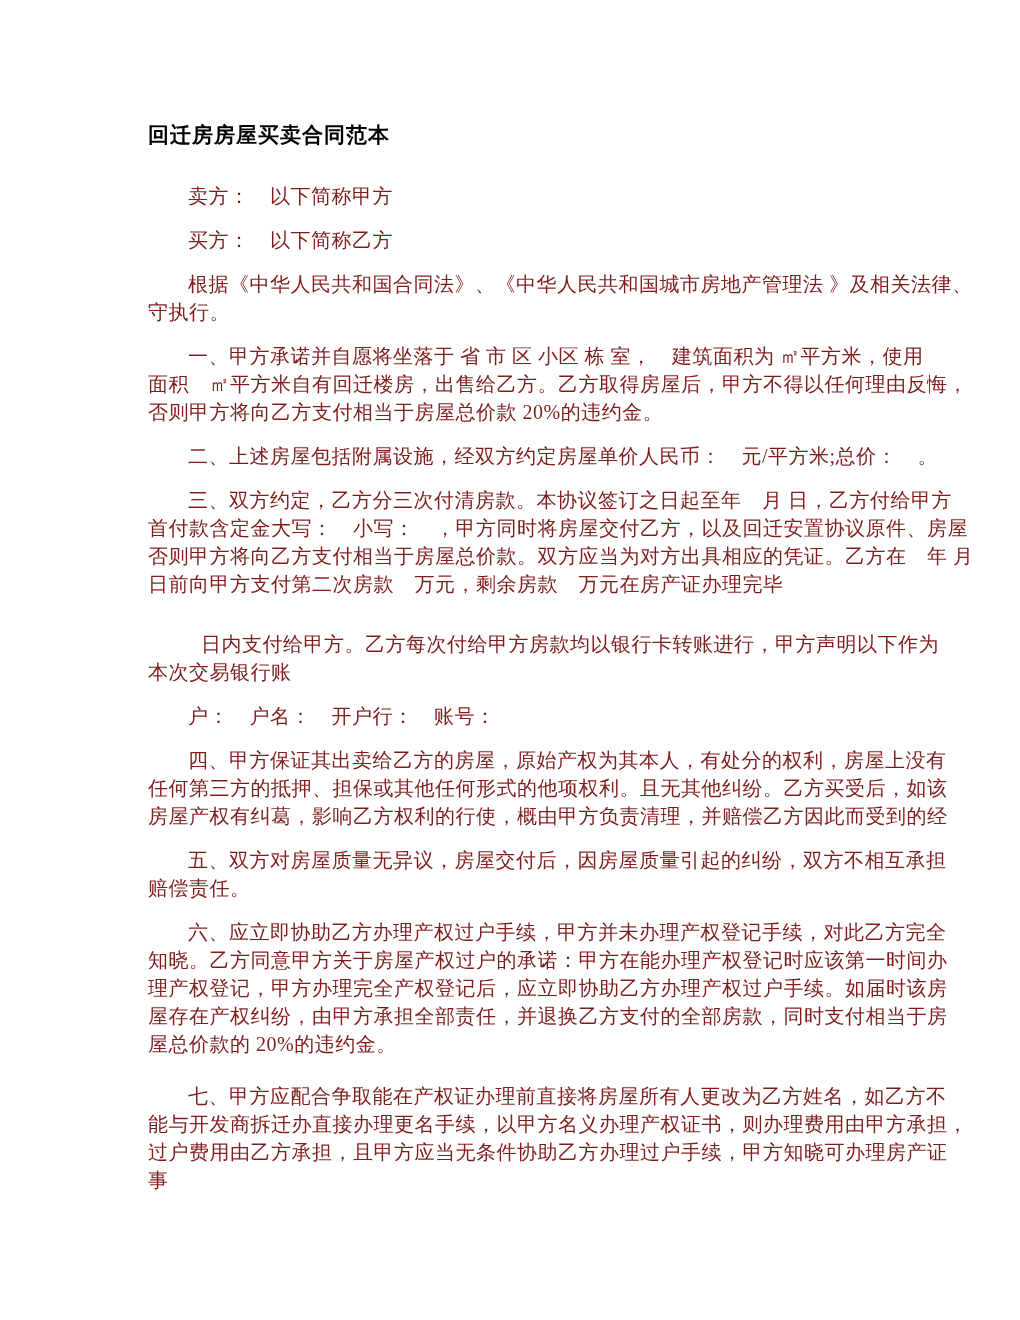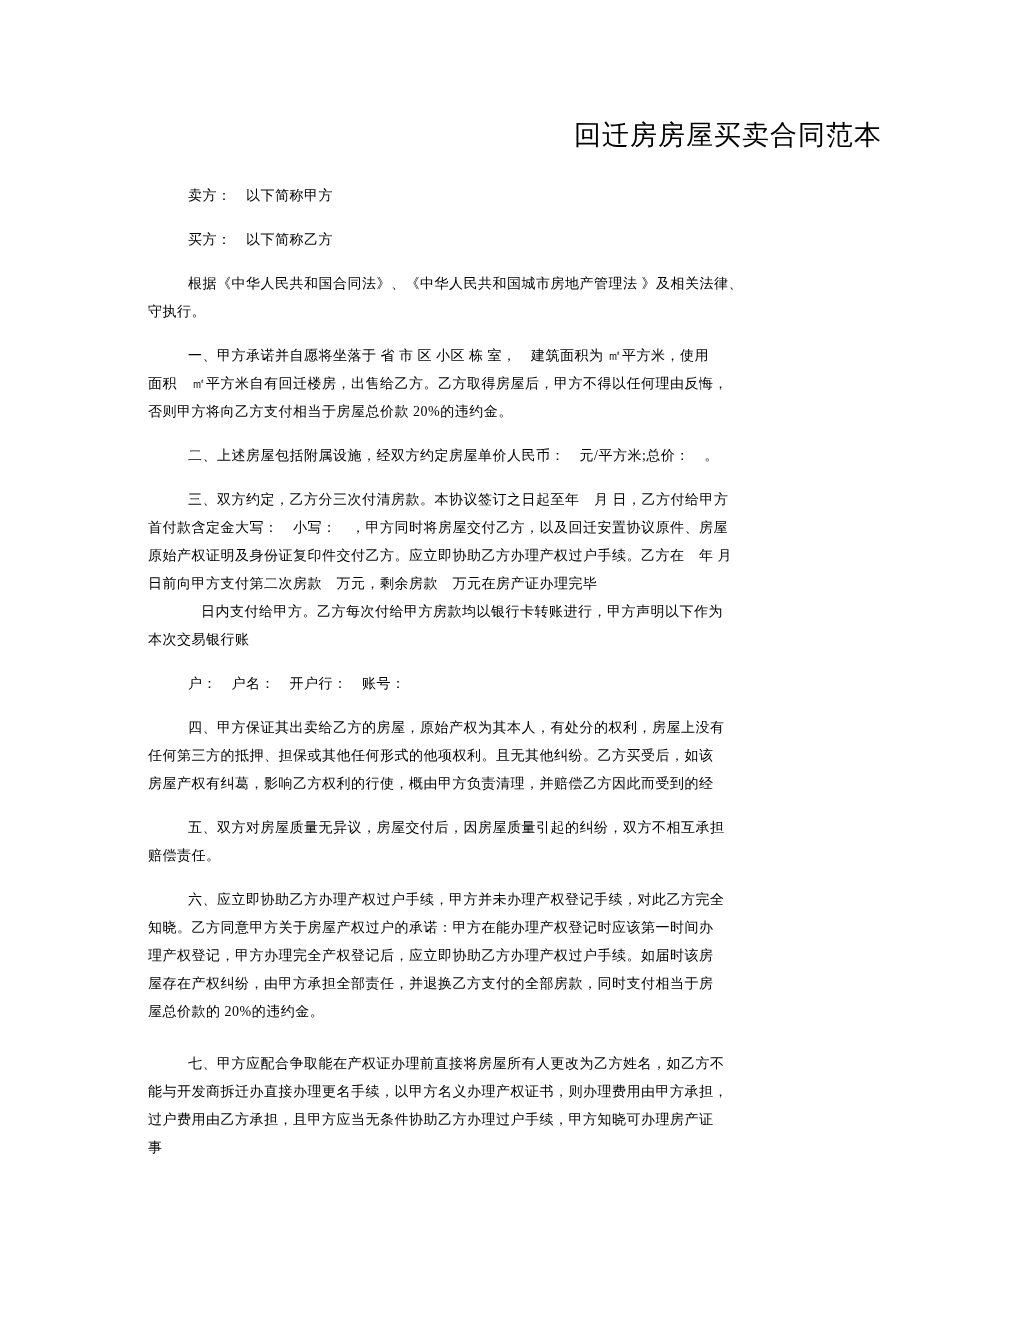--- a/index.html
+++ b/index.html
@@ -9,40 +9,40 @@
     height: 1320px;
     background: #ffffff;
     box-sizing: border-box;
     padding: 118px 138px 0 148px;
     color: #000000;
     font-family: "Liberation Serif", "DejaVu Serif", serif;
     overflow: hidden;
   }
   .doc-title {
     margin: 0 0 30px 0;
-    font-size: 27px;
+    font-size: 21px;
     line-height: 34px;
-    font-weight: normal;
-    text-align: right;
+    font-weight: bold;
+    text-align: left;
     letter-spacing: 1px;
     font-family: "Liberation Sans", "DejaVu Sans", sans-serif;
     color: #000000;
   }
   .doc-body { width: 734px; }
   .para { margin: 0 0 16px 0; }
   .para:last-child { margin-bottom: 0; margin-top: 24px; }
   .line {
-    font-size: 14px;
+    font-size: 20px;
     line-height: 28px;
     white-space: pre;
     letter-spacing: 0.5px;
-    color: #000000;
+    color: #7f1d1d;
   }
   .indent-first { padding-left: 40px; }
-  .indent-hang  { padding-left: 53px; }
+  .indent-hang  { padding-left: 53px; margin-top: 32px; }
   .indent-none  { padding-left: 0; }
 </style>
 </head>
 <body>
 
 <div class="page">
   <h1 class="doc-title">回迁房房屋买卖合同范本</h1>
   <div class="doc-body" id="doc-body">
       <div class="para">
         <div class="line indent-first">卖方：　以下简称甲方</div>
@@ -58,21 +58,21 @@
         <div class="line indent-first">一、甲方承诺并自愿将坐落于 省 市 区 小区 栋 室，　建筑面积为 ㎡平方米，使用</div>
         <div class="line indent-none">面积　㎡平方米自有回迁楼房，出售给乙方。乙方取得房屋后，甲方不得以任何理由反悔，</div>
         <div class="line indent-none">否则甲方将向乙方支付相当于房屋总价款 20%的违约金。</div>
       </div>
       <div class="para">
         <div class="line indent-first">二、上述房屋包括附属设施，经双方约定房屋单价人民币：　元/平方米;总价：　。</div>
       </div>
       <div class="para">
         <div class="line indent-first">三、双方约定，乙方分三次付清房款。本协议签订之日起至年　月 日，乙方付给甲方</div>
         <div class="line indent-none">首付款含定金大写：　小写：　，甲方同时将房屋交付乙方，以及回迁安置协议原件、房屋</div>
-        <div class="line indent-none">原始产权证明及身份证复印件交付乙方。应立即协助乙方办理产权过户手续。乙方在　年 月</div>
+        <div class="line indent-none">否则甲方将向乙方支付相当于房屋总价款。双方应当为对方出具相应的凭证。乙方在　年 月</div>
         <div class="line indent-none">日前向甲方支付第二次房款　万元，剩余房款　万元在房产证办理完毕</div>
         <div class="line indent-hang">日内支付给甲方。乙方每次付给甲方房款均以银行卡转账进行，甲方声明以下作为</div>
         <div class="line indent-none">本次交易银行账</div>
       </div>
       <div class="para">
         <div class="line indent-first">户：　户名：　开户行：　账号：</div>
       </div>
       <div class="para">
         <div class="line indent-first">四、甲方保证其出卖给乙方的房屋，原始产权为其本人，有处分的权利，房屋上没有</div>
         <div class="line indent-none">任何第三方的抵押、担保或其他任何形式的他项权利。且无其他纠纷。乙方买受后，如该</div>

